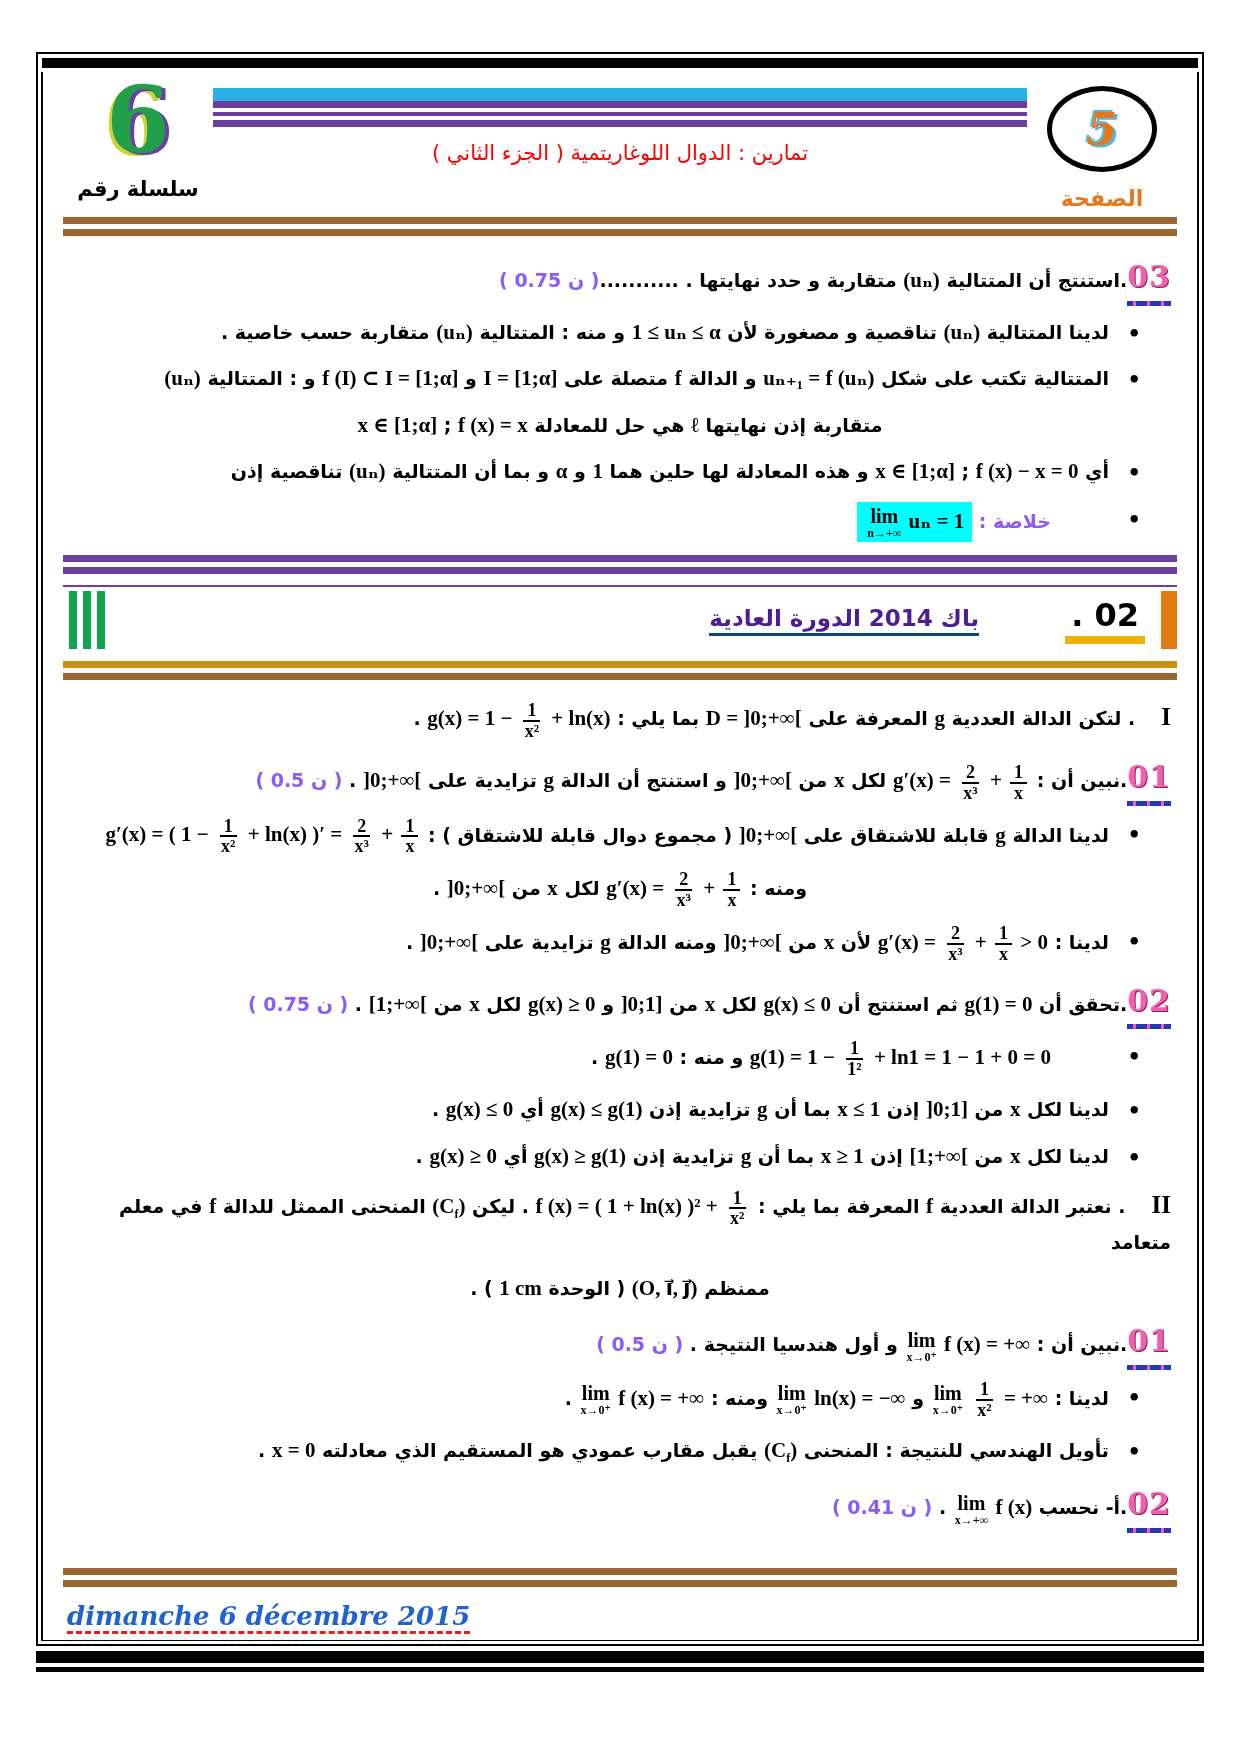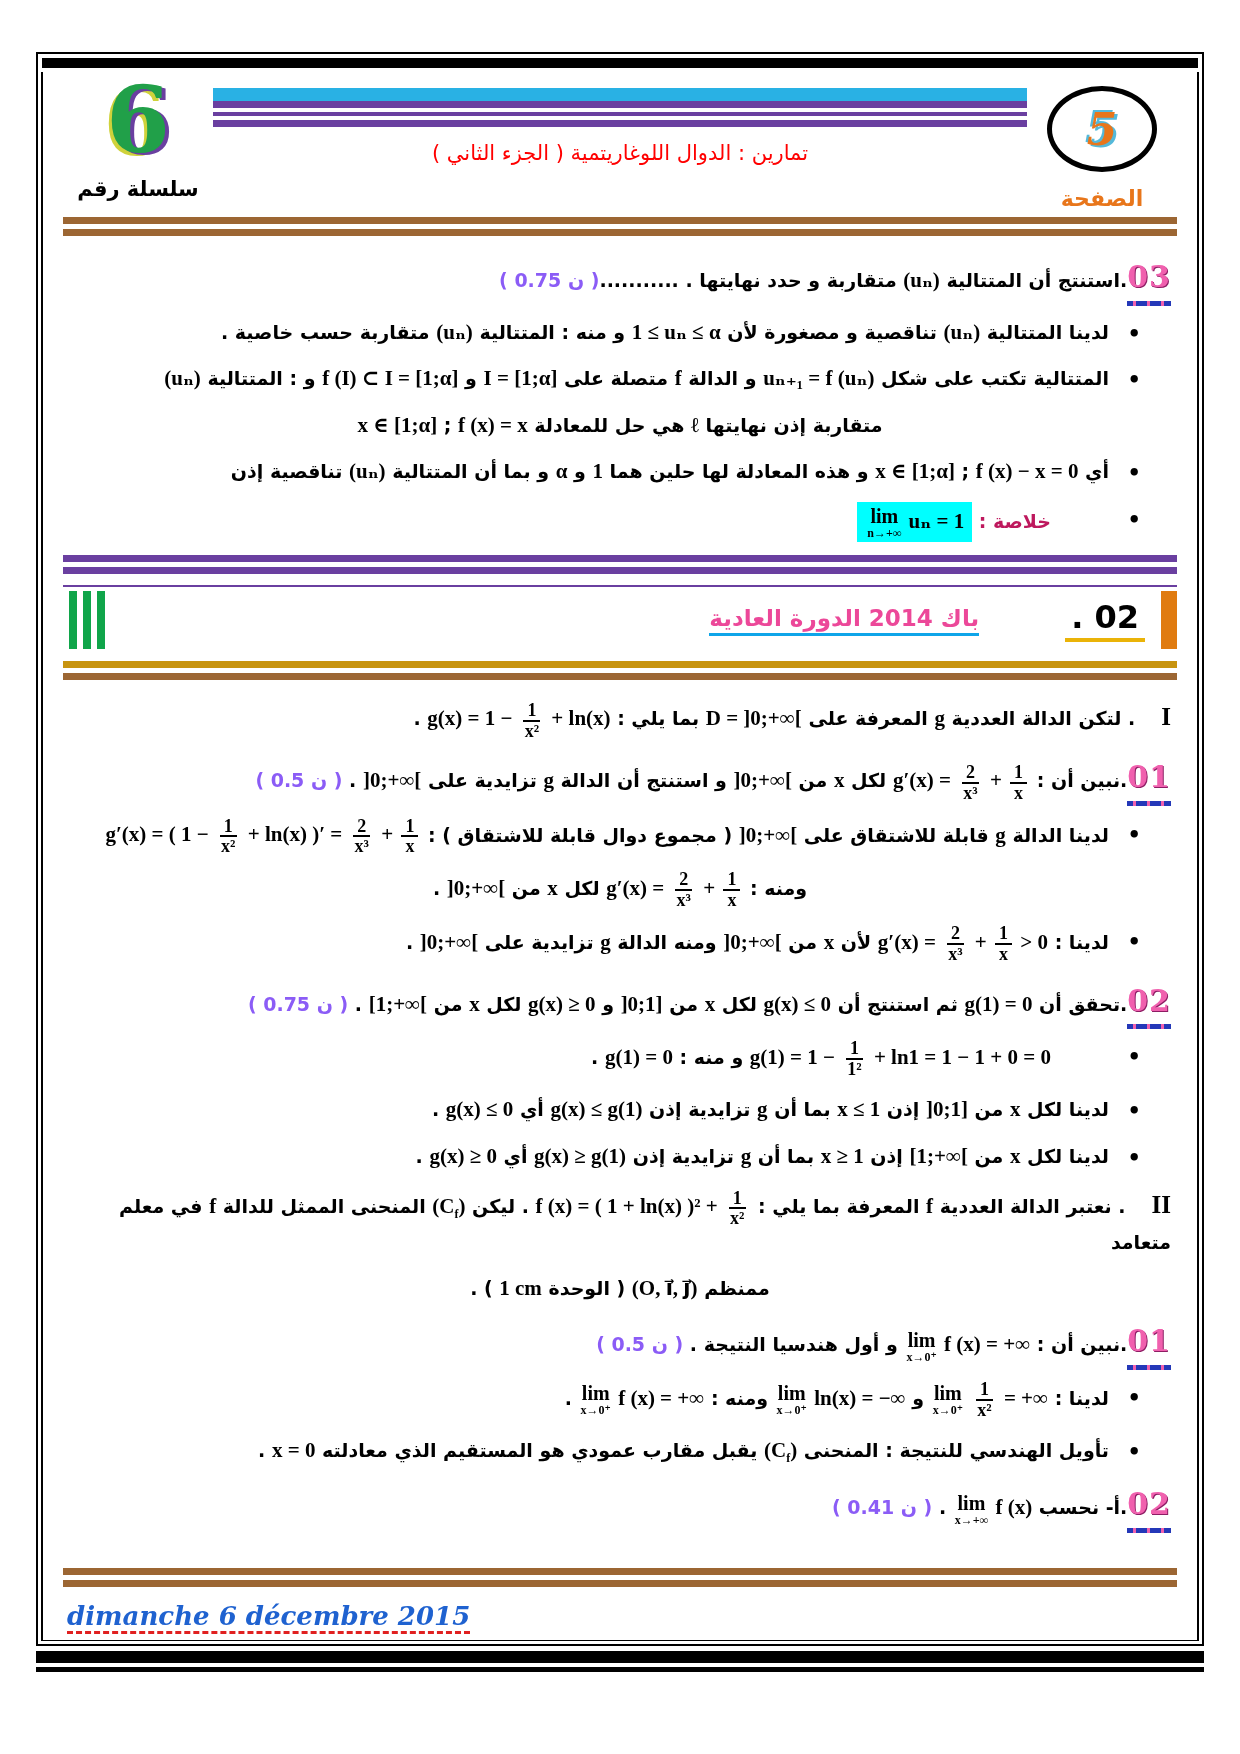--- a/index.html
+++ b/index.html
@@ -43,22 +43,22 @@
   .dblrule{margin:6px 0;}
   .dblrule i{display:block;height:7px;margin-bottom:5px;}
   .dblrule.brown i{background:#9c6633;}
   .dblrule.purple i{background:#6a3fa0;}
   .dblrule.gold i:first-child{background:#c8940f;}
   .dblrule.gold i:last-child{background:#9c6633;}
 
   
   .band{display:flex;align-items:center;border-top:2px solid #6a3fa0;padding:4px 0 6px;}
   .orangev{width:16px;height:58px;background:#e07b10;}
-  .bandnum{font-weight:bold;font-size:32px;border-bottom:4px solid #eab308;margin:0 16px;padding:0 6px 2px;}
-  .bandtitle{color:#ec4899;font-weight:bold;font-size:23px;border-bottom:3px solid #0ea5e9;
+  .bandnum{font-weight:bold;font-size:32px;border-bottom:8px solid #eab308;margin:0 16px;padding:0 6px 2px;}
+  .bandtitle{color:#4c1d95;font-weight:bold;font-size:23px;border-bottom:3px solid #0c4a6e;
     padding-bottom:2px;margin-left:auto;margin-right:70px;}
   .greenv{display:flex;gap:6px;margin-left:6px;}
   .greenv i{width:8px;height:58px;background:#10a54a;}
 
   
   .line{position:relative;font-weight:bold;font-size:19px;line-height:1.55;margin:7px 6px;}
   .line.center{text-align:center;}
   .bullet{padding-right:62px;}
   .blt{position:absolute;right:30px;top:2px;font-size:21px;}
   .indent{padding-right:120px;}
@@ -66,21 +66,21 @@
     font-weight:bold;font-size:21px;}
   .frac{display:inline-flex;flex-direction:column;align-items:center;vertical-align:middle;
     line-height:1.05;margin:0 3px;font-size:18px;}
   .fnum{border-bottom:2px solid #000;padding:0 4px;}
   .fden{padding:0 4px;}
   .lim{display:inline-flex;flex-direction:column;align-items:center;vertical-align:middle;
     line-height:1;margin:0 2px;}
   .limt{font-size:20px;}
   .limu{font-size:12px;margin-top:1px;}
   sub{font-size:12px;}
-  .red{color:#be185d;}
+  .red{color:#8b5cf6;}
   .mk{color:#8b5cf6;direction:ltr;unicode-bidi:isolate;margin-top:28px;}
   .hl{background:#00ffff;padding:3px 8px;display:inline-block;}
   .secnum{color:#f060ae;font-family:"DejaVu Serif",serif;font-weight:bold;font-size:30px;
     letter-spacing:1px;text-shadow:1px 1px 0 #8d1d64;position:relative;display:inline-block;
     padding-bottom:1px;}
   .secnum::after{content:"";position:absolute;left:0;right:0;bottom:-4px;height:5px;
     background:repeating-linear-gradient(90deg,#2438b8 0 6px,#f060ae 6px 9px,#2438b8 9px 14px);}
   .roman{font-family:"Liberation Serif","DejaVu Serif",serif;font-weight:bold;font-size:25px;margin-left:26px;}
 
   

